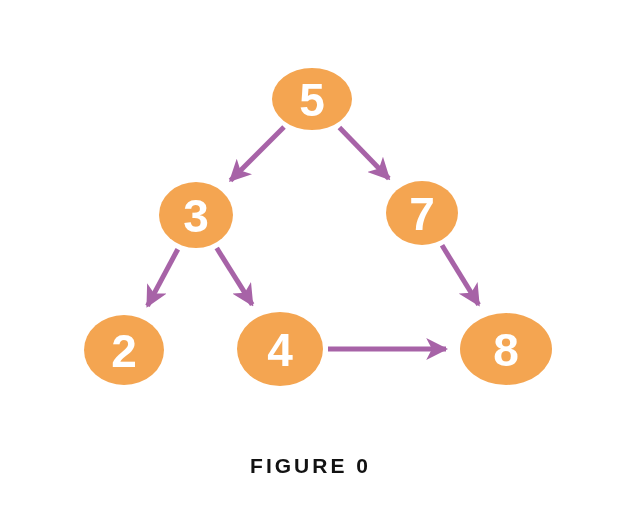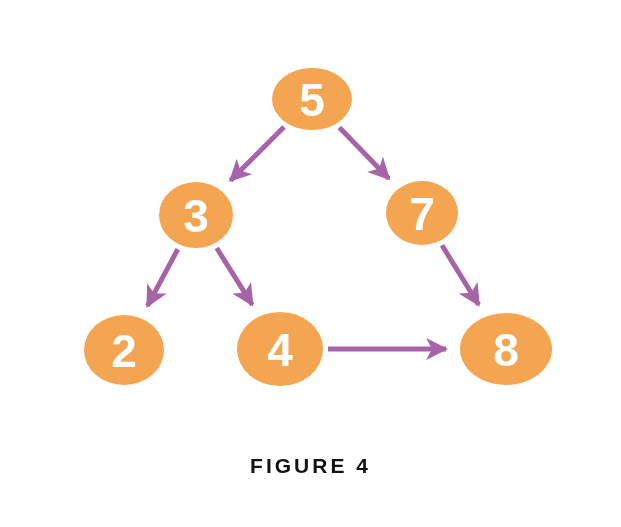--- a/index.html
+++ b/index.html
@@ -72,14 +72,14 @@
       </g>
       <g>
         <ellipse cx="280" cy="349" rx="43" ry="37" fill="#F4A551"></ellipse>
         <text x="280" y="349" text-anchor="middle" dy="0.36em" font-size="46" class="node-label" fill="#ffffff">4</text>
       </g>
       <g>
         <ellipse cx="506" cy="349" rx="46" ry="36" fill="#F4A551"></ellipse>
         <text x="506" y="349" text-anchor="middle" dy="0.36em" font-size="46" class="node-label" fill="#ffffff">8</text>
       </g>
     </svg>
-  <div class="figure-caption">FIGURE 4</div>
+  <div class="figure-caption">FIGURE 0</div>
 </div>
 
 </body></html>

